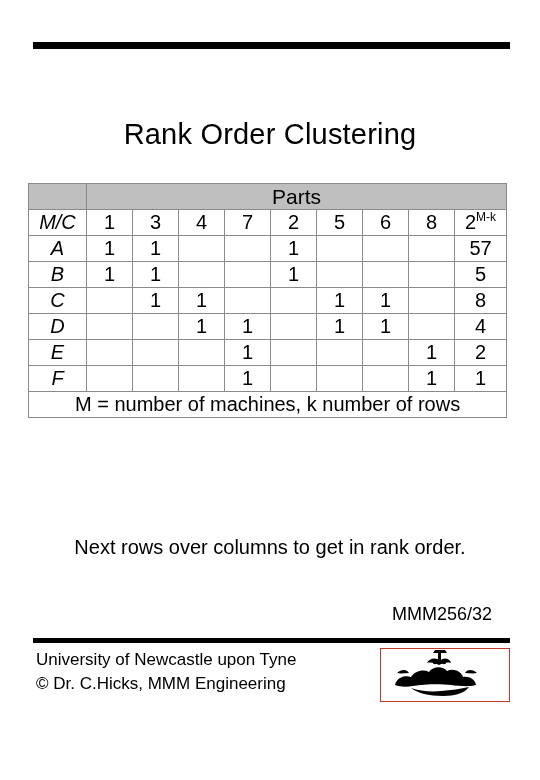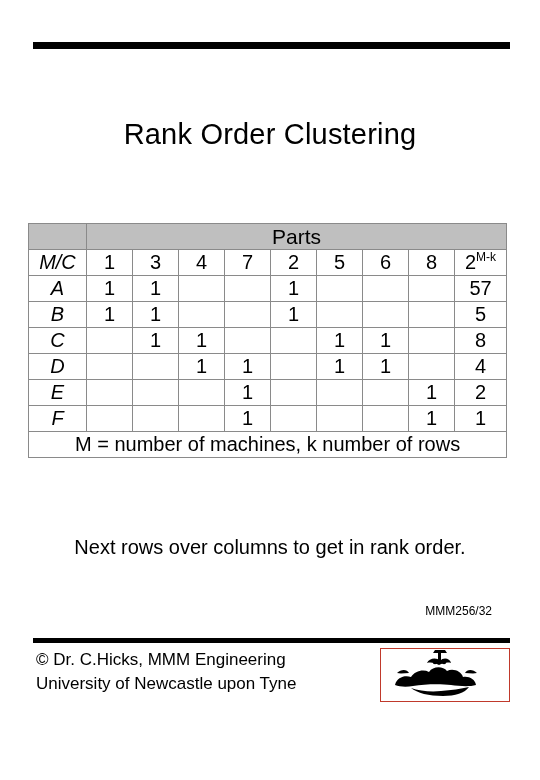--- a/index.html
+++ b/index.html
@@ -40,21 +40,20 @@
     position: absolute;
     left: 28px;
     top: 183px;
     width: 484px;
   }
   table.matrix {
     border-collapse: collapse;
     table-layout: fixed;
     width: 444px;
     font-size: 20px;
-    margin-top: 40px;
   }
   table.matrix td {
     border: 1px solid #8a8a8a;
     height: 25px;
     padding: 0;
     text-align: center;
     vertical-align: middle;
     background: #ffffff;
   }
   .c-label  { width: 58px; }
@@ -99,21 +98,21 @@
     left: 0;
     top: 536px;
     width: 540px;
     text-align: center;
     font-size: 20px;
   }
   .code-line {
     position: absolute;
     right: 48px;
     top: 604px;
-    font-size: 12px;
+    font-size: 18px;
     text-align: right;
   }
   .bottom-rule {
     position: absolute;
     left: 33px;
     top: 638px;
     width: 477px;
     height: 5px;
     background: #000000;
   }
@@ -256,22 +255,22 @@
   </table>
 </div>
 
 <div class="next-line">Next rows over columns to get in rank order.</div>
 
 <div class="code-line">MMM256/32</div>
 
 <div class="bottom-rule"></div>
 
 <div class="footer">
+  <div>University of Newcastle upon Tyne</div>
   <div>© Dr. C.Hicks, MMM Engineering</div>
-  <div>University of Newcastle upon Tyne</div>
 </div>
 
 <div class="crest">
   <svg width="126" height="50" viewBox="0 0 126 50" xmlns="http://www.w3.org/2000/svg" aria-hidden="true">
     <rect x="0" y="0" width="126" height="50" fill="#ffffff"></rect>
     <g fill="#000000">
       <path d="M14 36 C16 28, 24 26, 30 28 C34 22, 42 20, 48 23 C52 17, 62 17, 66 22 C72 19, 80 22, 82 28 C88 27, 94 30, 95 36 C88 38, 78 37, 70 36 C60 35, 44 35, 32 37 C26 38, 19 38, 14 36 Z"></path>
       <path d="M46 14 C48 9, 56 8, 59 12 C62 8, 69 9, 70 14 C66 13, 62 14, 58 16 C54 14, 50 13, 46 14 Z"></path>
       <circle cx="54" cy="13" r="2.3"></circle>
       <circle cx="63" cy="13" r="2.3"></circle>

